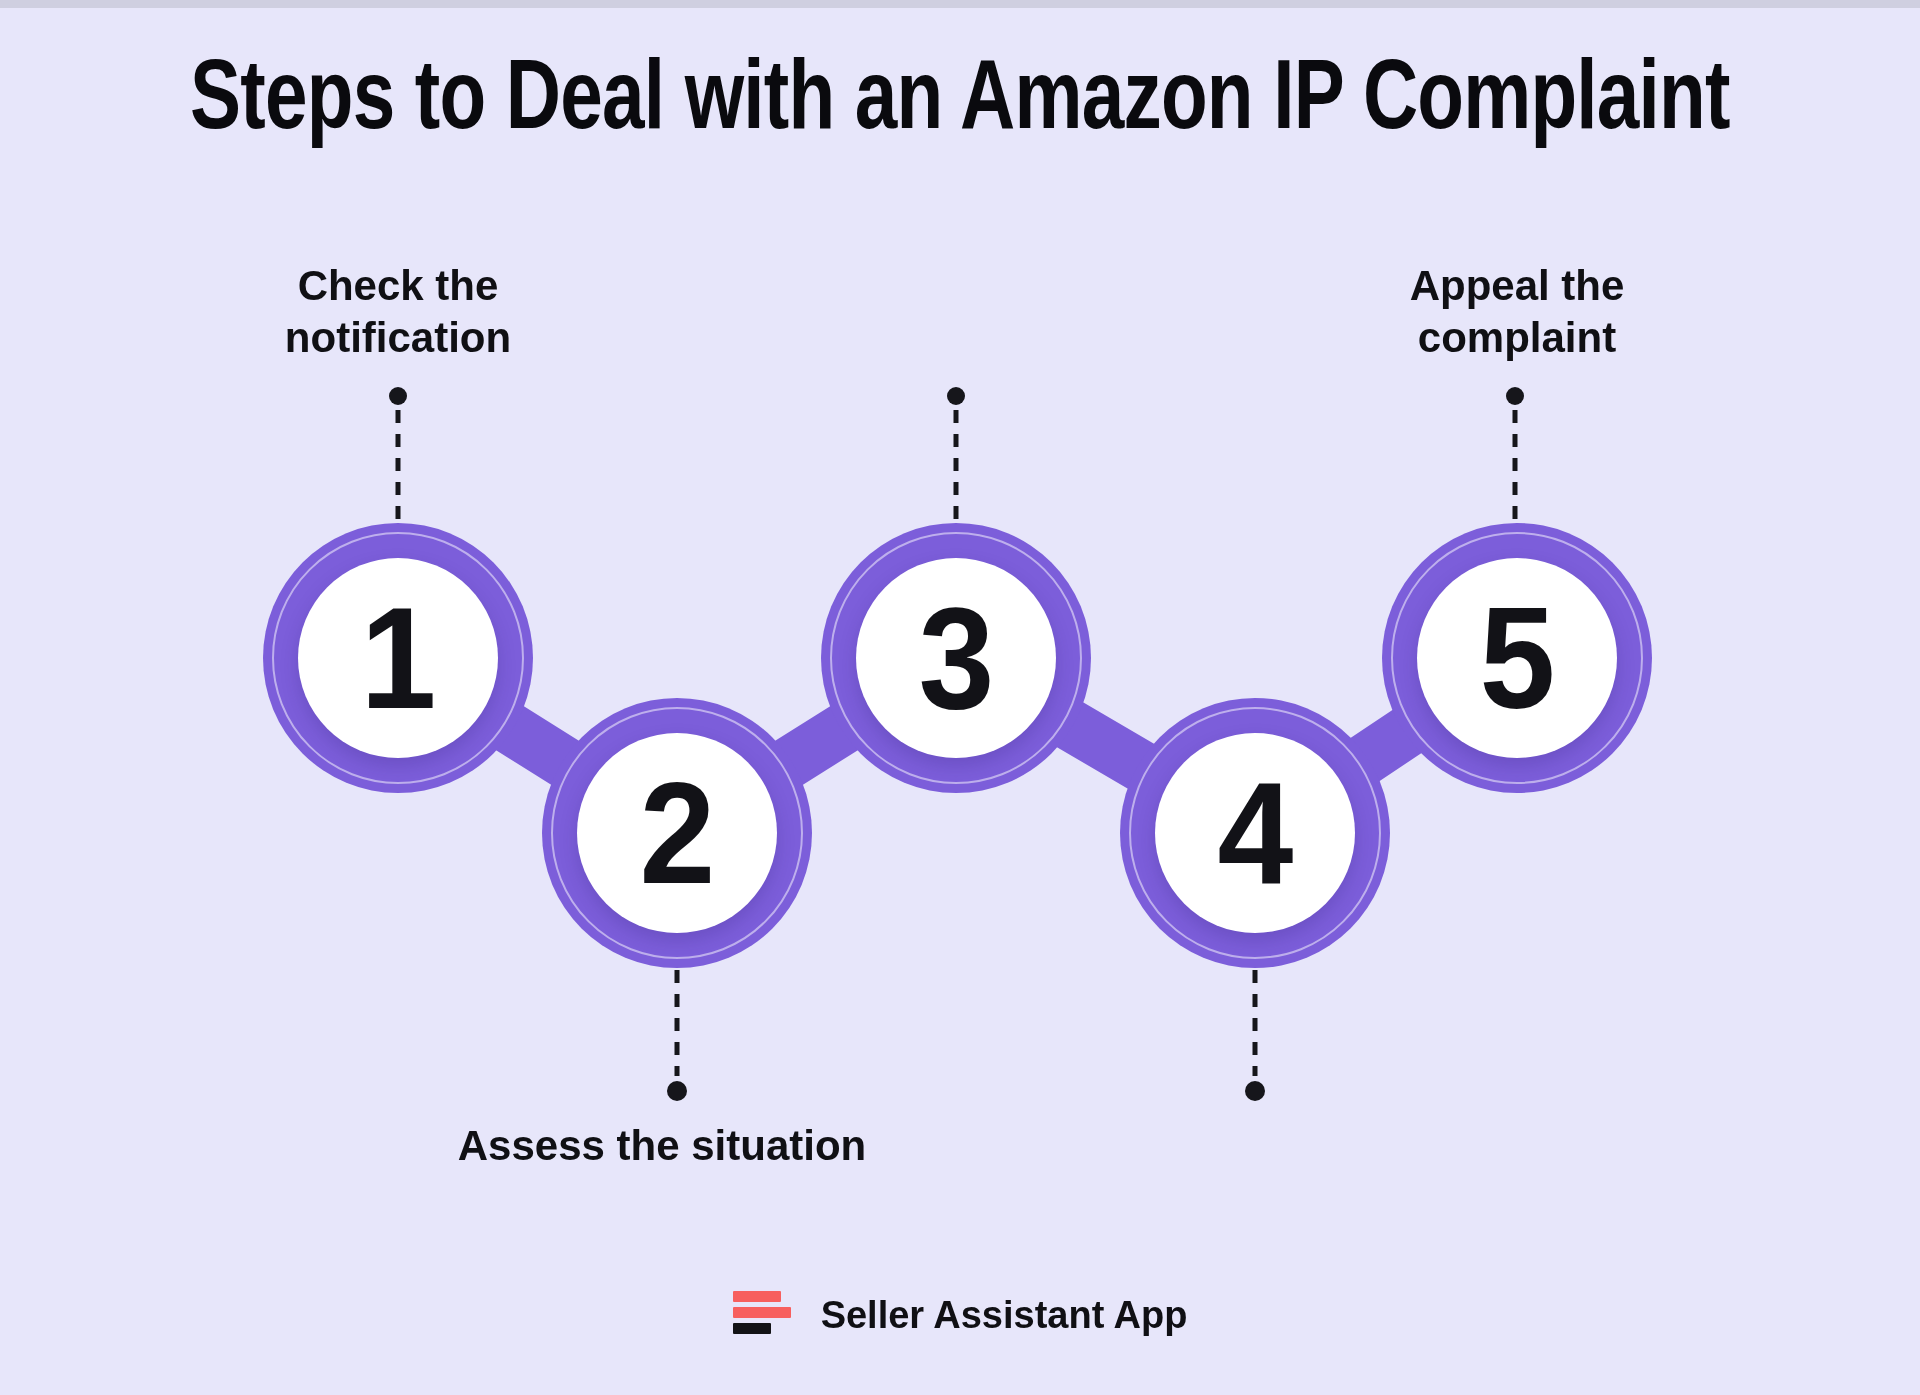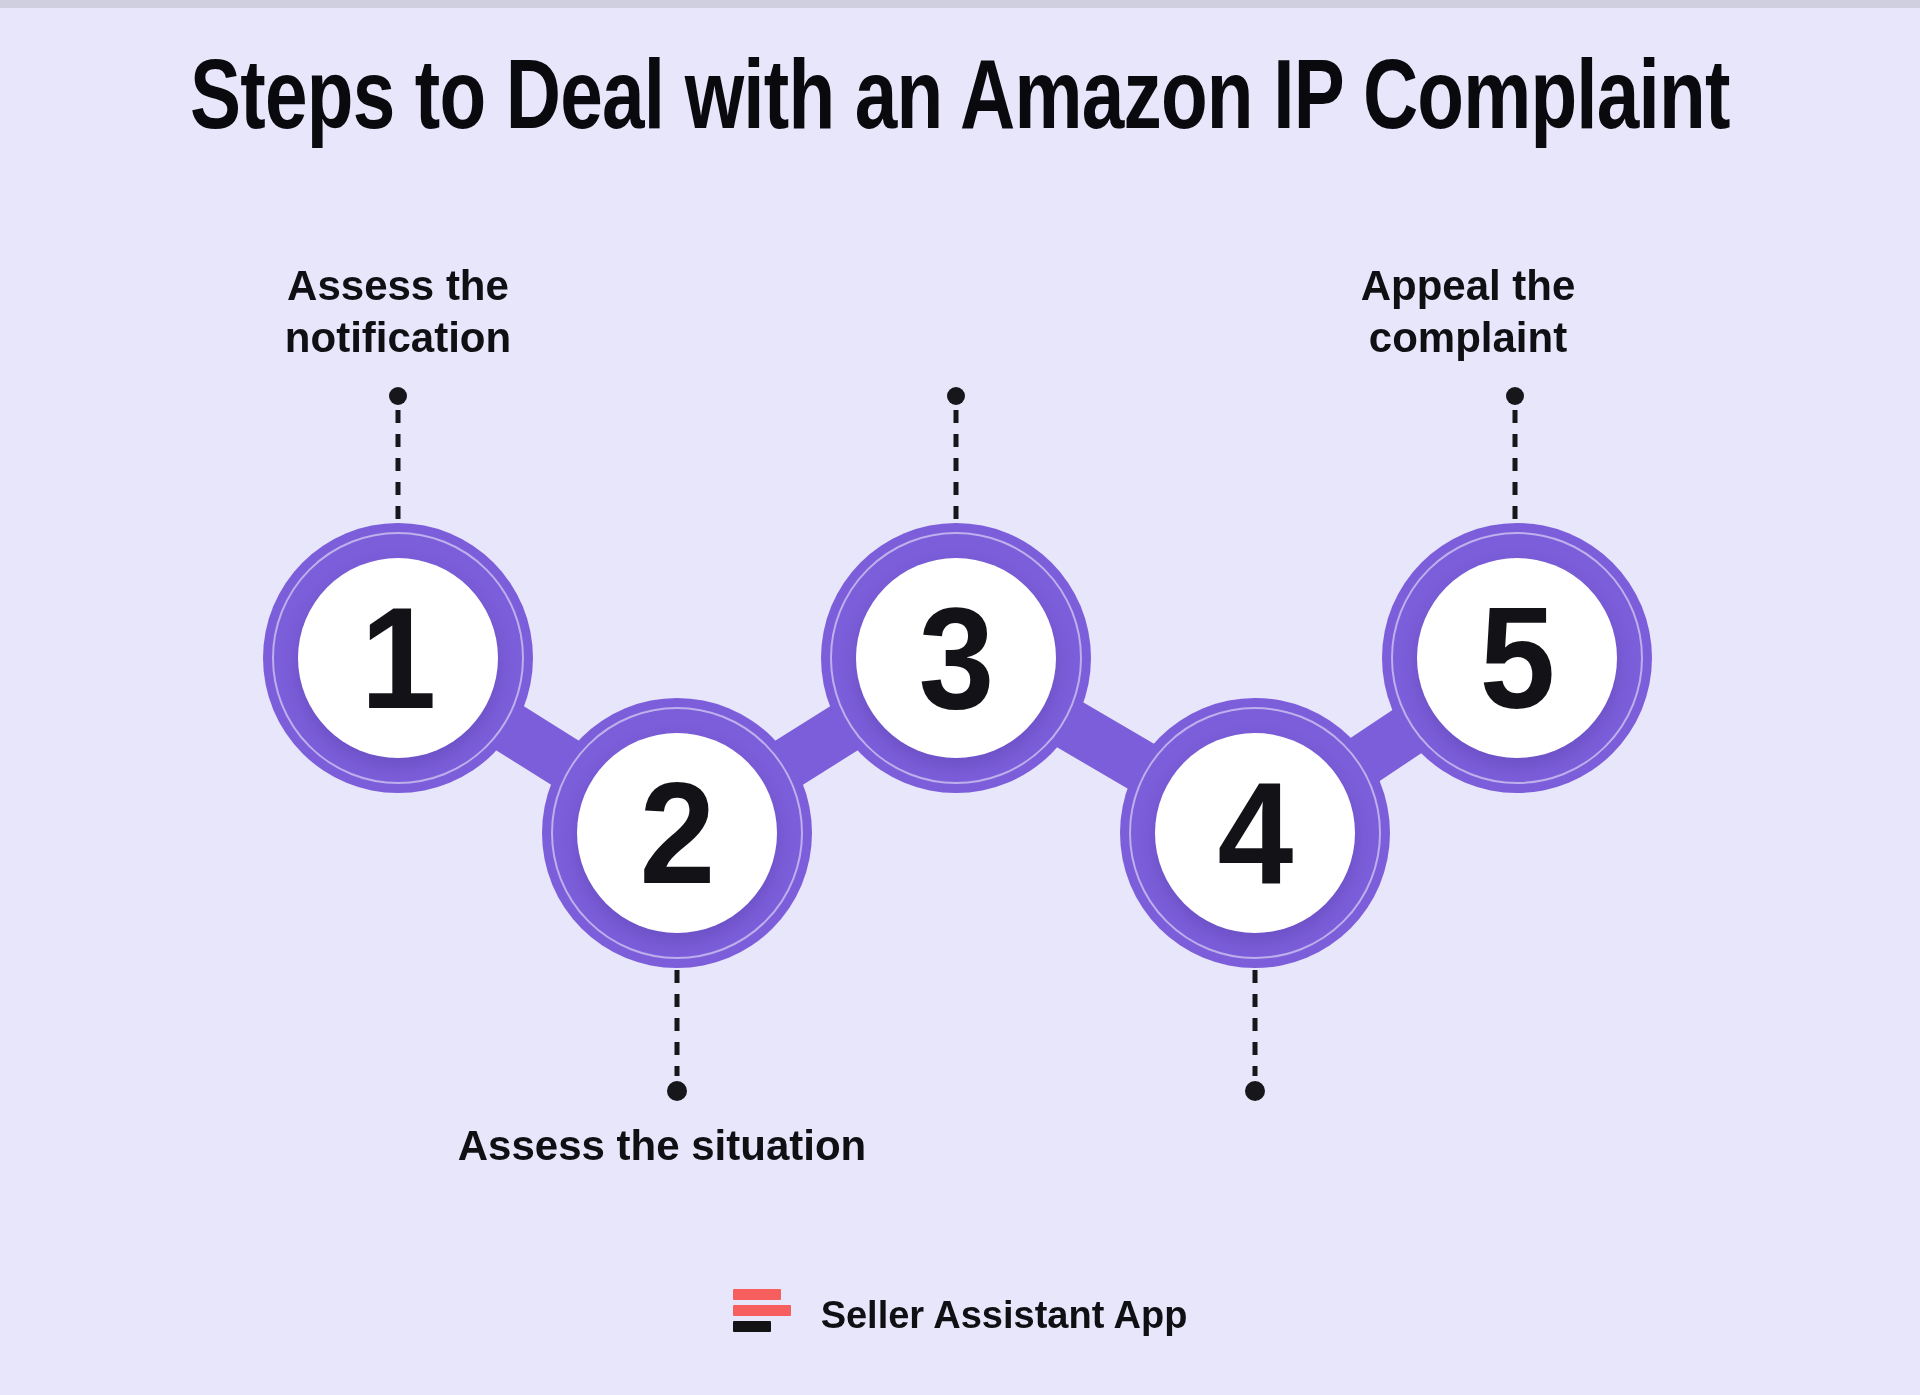--- a/index.html
+++ b/index.html
@@ -43,21 +43,21 @@
     font-size:145px; font-weight:700; line-height:1; color:#121217;
     transform:scaleX(0.94);
   }
   .step-label {
     position:absolute; z-index:2;
     font-size:42px; font-weight:700; line-height:1.24;
     text-align:center; color:#101014;
   }
   .footer {
     position:absolute; left:0; top:1276px; width:100%;
-    display:flex; justify-content:center; align-items:center; gap:30px;
+    display:flex; justify-content:center; align-items:flex-end; gap:30px;
     z-index:2;
   }
   .logo { display:flex; flex-direction:column; gap:5px; padding-top:3px; }
   .logo-bar { height:11px; border-radius:1px; }
   .logo-bar.b1 { width:48px; background:#F75F5E; }
   .logo-bar.b2 { width:58px; background:#F75F5E; }
   .logo-bar.b3 { width:38px; background:#131316; }
   .brand-text { font-size:38px; font-weight:700; color:#101014; margin-top:12px; line-height:1; }
 </style>
 </head>
@@ -81,23 +81,23 @@
     <circle cx="1515" cy="388" r="9" fill="#16161b"></circle>
     <line x1="1515" y1="402" x2="1515" y2="514" stroke="#16161b" stroke-width="5" stroke-dasharray="13 11"></line>
 
     <line x1="677" y1="962" x2="677" y2="1068" stroke="#16161b" stroke-width="5" stroke-dasharray="13 11"></line>
     <circle cx="677" cy="1083" r="10" fill="#16161b"></circle>
 
     <line x1="1255" y1="962" x2="1255" y2="1068" stroke="#16161b" stroke-width="5" stroke-dasharray="13 11"></line>
     <circle cx="1255" cy="1083" r="10" fill="#16161b"></circle>
   </svg>
 
-  <div class="step-label" style="left:238px; top:252px; width:320px;">Assess the notification</div>
+  <div class="step-label" style="left:238px; top:252px; width:320px;">Check the notification</div>
   <div class="step-label" style="left:402px; top:1112px; width:520px;">Assess the situation</div>
-  <div class="step-label" style="left:1328px; top:252px; width:280px;">Appeal the complaint</div>
+  <div class="step-label" style="left:1377px; top:252px; width:280px;">Appeal the complaint</div>
 
   <div class="step-circle" style="left:263px; top:515px;">
     <div class="step-inner">
       <span class="step-number">1</span>
     </div>
   </div>
   <div class="step-circle" style="left:542px; top:690px;">
     <div class="step-inner">
       <span class="step-number">2</span>
     </div>

